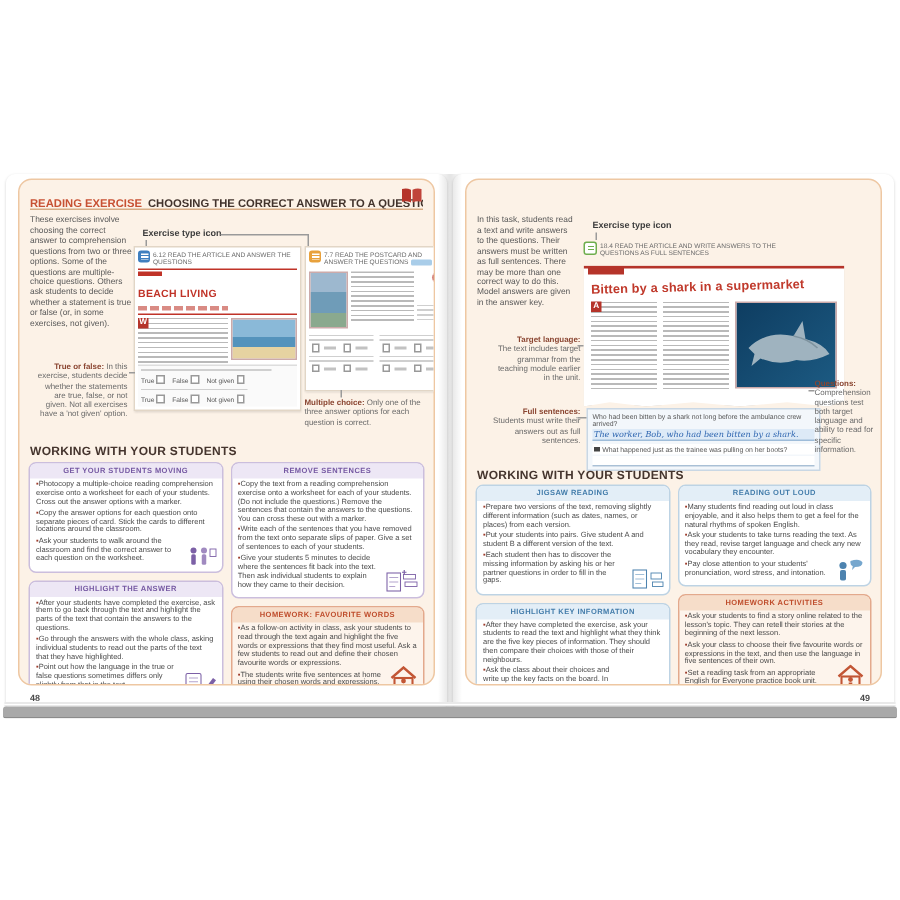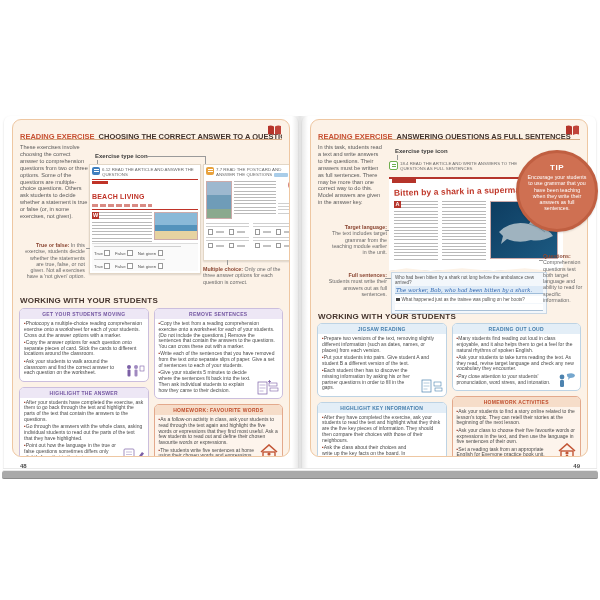--- a/index.html
+++ b/index.html
@@ -292,34 +292,23 @@
             </div>
           </div>
         </div>
       </div>
     </div>
     <div class="pgnum">48</div>
   </div>
 
   <div class="page page-right">
 
-    <div class="tip" style="right:-2px;top:34px;">
-      <b>TIP</b>
-      <span>Encourage your students to use grammar that you have been teaching when they write their answers as full sentences.</span>
-    </div>
 
     <div class="panel">
 
-      <div class="pg-header">
-        <span class="kicker">READING EXERCISE</span><span class="pg-title">ANSWERING QUESTIONS AS FULL SENTENCES</span>
-        <svg class="book-ic" width="15" height="11" viewBox="0 0 15 11">
-            <path d="M1 1 Q4 0 7 1.5 L7 10 Q4 8.5 1 9.5 Z" fill="#b5342a"></path>
-            <path d="M14 1 Q11 0 8 1.5 L8 10 Q11 8.5 14 9.5 Z" fill="#c0443a"></path>
-          </svg>
-      </div>
 
       <div class="intro" style="left:7px;top:24px;width:64px;">In this task, students read a text and write answers to the questions. Their answers must be written as full sentences. There may be more than one correct way to do this. Model answers are given in the answer key.</div>
 
       <div class="icon-label" style="left:84px;top:28px;">Exercise type icon</div>
       <div class="lead" style="left:86px;top:35px;width:1px;height:5px;"></div>
 
       <div class="card" style="left:78px;top:41px;width:150px;">
         <div class="card-head">
           <span class="exicon green"></span>
           <span class="card-head-text" style="width:130px;">18.4 READ THE ARTICLE AND WRITE ANSWERS TO THE QUESTIONS AS FULL SENTENCES</span>

